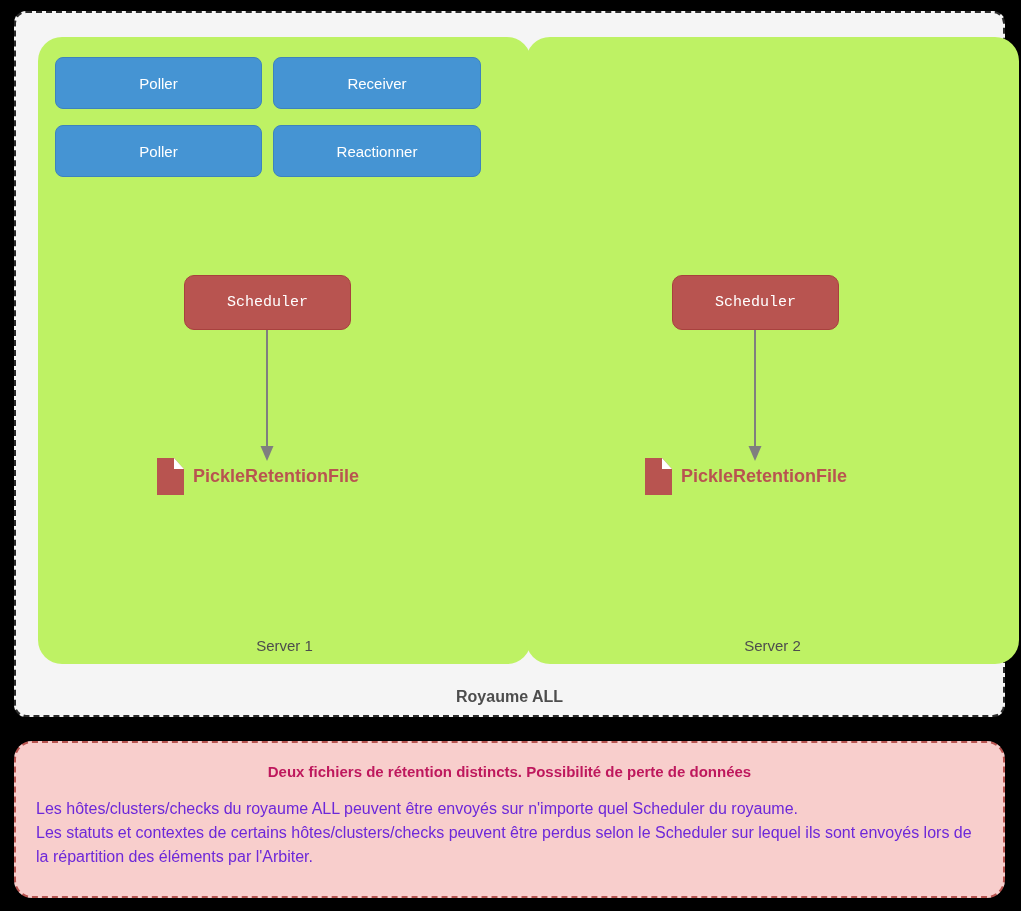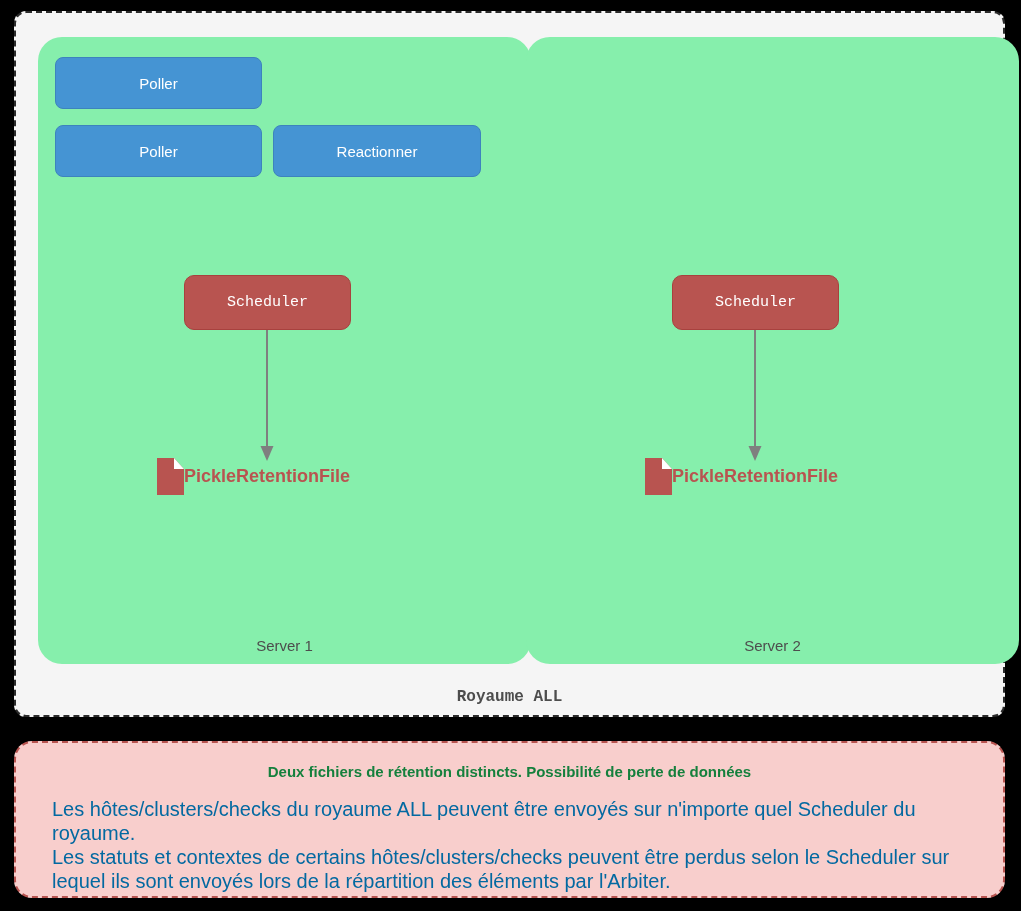--- a/index.html
+++ b/index.html
@@ -29,29 +29,28 @@
   }
   .realm-label {
     position: absolute;
     left: 0;
     bottom: 9px;
     width: 100%;
     text-align: center;
     font-size: 16px;
     font-weight: bold;
     color: #4d4d4d;
-    font-family: Liberation Mono, monospace;
   }
   
   .server {
     position: absolute;
     top: 24px;
     width: 493px;
     height: 627px;
-    background: #86efac;
+    background: #bef264;
     border-radius: 24px;
   }
   .server.s1 { left: 22px; }
   .server.s2 { left: 510px; }
   .server-label {
     position: absolute;
     left: 0;
     bottom: 10px;
     width: 100%;
     text-align: center;
@@ -104,20 +103,21 @@
     width: 22px;
     height: 132px;
   }
   
   .file-row {
     position: absolute;
     left: 119px;
     top: 421px;
     display: flex;
     align-items: center;
+    gap: 9px;
   }
   .file-label {
     font-size: 18px;
     font-weight: bold;
     color: #b85450;
     white-space: nowrap;
   }
   
   .warning {
     position: absolute;
@@ -128,39 +128,42 @@
     box-sizing: border-box;
     background: #f8cecc;
     border: 2px dashed #b85450;
     border-radius: 18px;
   }
   .warning-title {
     margin-top: 20px;
     text-align: center;
     font-size: 15px;
     font-weight: bold;
-    color: #15803d;
+    color: #be185d;
   }
   .warning-body {
-    margin: 17px 20px 0 36px;
-    font-size: 20px;
+    margin: 17px 20px 0 20px;
+    font-size: 16px;
     line-height: 24px;
-    color: #0369a1;
+    color: #6d28d9;
   }
 </style>
 </head>
 <body>
 
 <div class="canvas">
 
   <div class="realm">
 
     <div class="server s1">
       <div class="daemon pos-tl">
         <span>Poller</span>
+      </div>
+      <div class="daemon pos-tr">
+        <span>Receiver</span>
       </div>
       <div class="daemon pos-bl">
         <span>Poller</span>
       </div>
       <div class="daemon pos-br">
         <span>Reactionner</span>
       </div>
 
       <div class="scheduler">
         <span>Scheduler</span>

